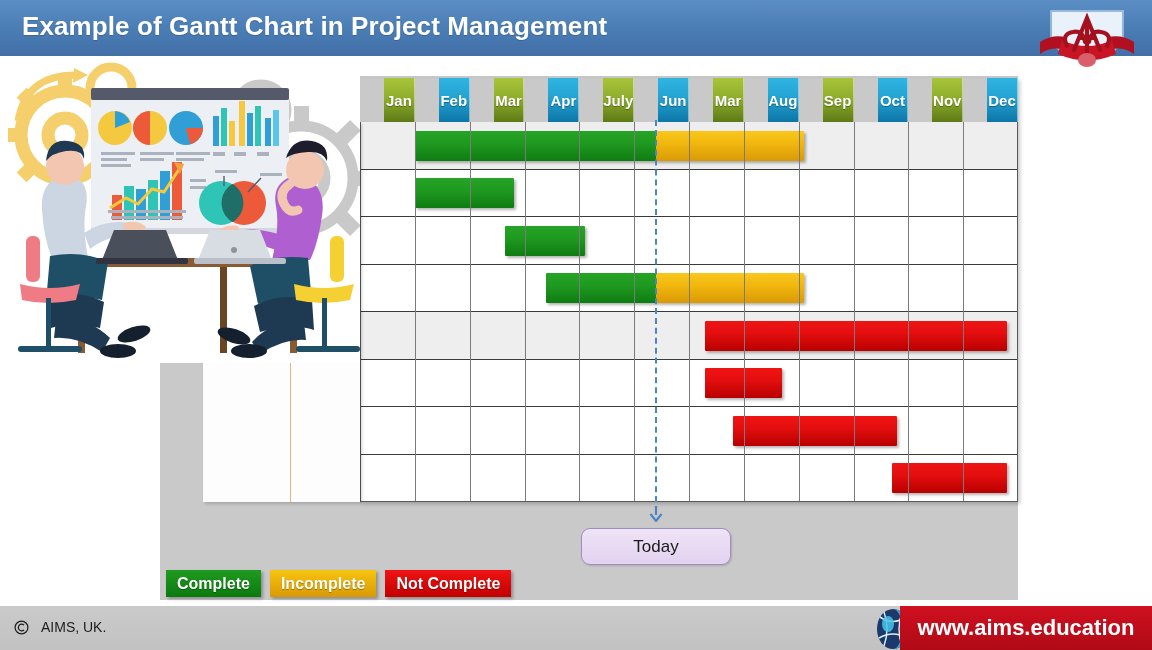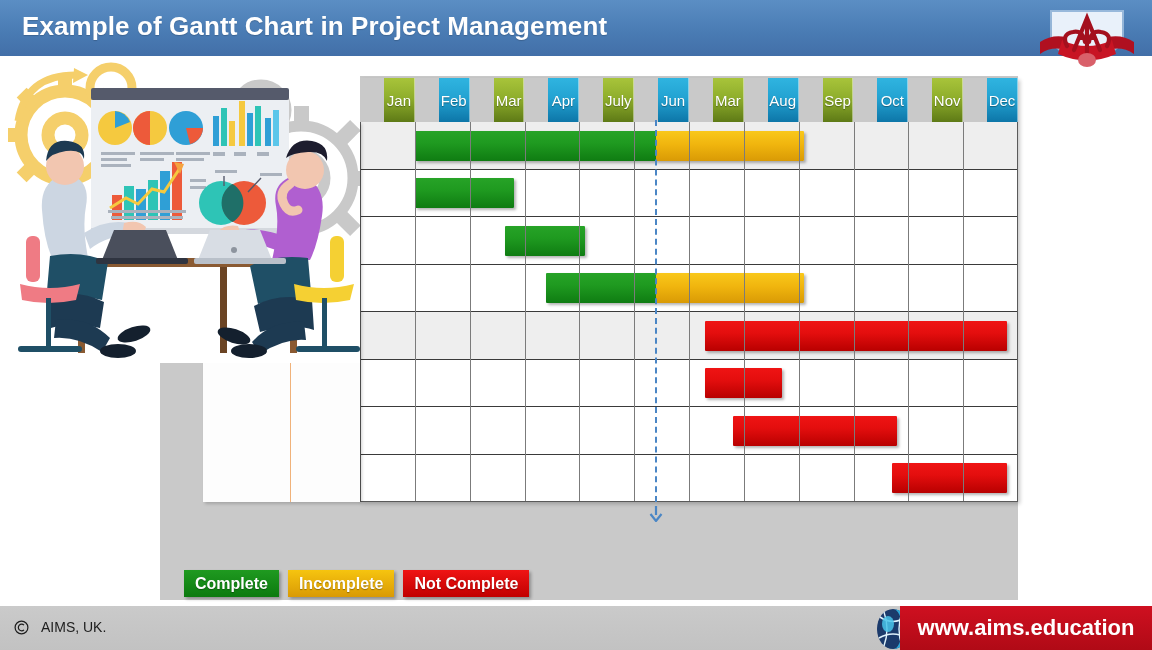--- a/index.html
+++ b/index.html
@@ -66,21 +66,21 @@
   }
 
   
   .grid{
     position:absolute;left:360px;top:78px;width:658px;height:424px;
     box-shadow:2px 2px 4px rgba(0,0,0,.22);
   }
   .monthrow{position:absolute;left:0;top:0;width:658px;height:44px;display:flex;}
   .mcell{
     width:54.83px;height:44px;display:flex;align-items:center;justify-content:center;
-    font-size:15px;font-weight:normal;color:#ffffff;
+    font-size:15px;font-weight:bold;color:#ffffff;
     text-shadow:0 1px 1px rgba(0,0,0,.35);
     box-sizing:border-box;border-right:1px solid rgba(255,255,255,.45);margin-left:24px;
   }
   .mcell.g{background:linear-gradient(180deg,#a8c43a 0%,#8fae2c 45%,#5e7a16 100%);}
   .mcell.b{background:linear-gradient(180deg,#2fb4e0 0%,#23a3d2 45%,#0d76a8 100%);}
 
   .rows{position:absolute;left:0;top:44px;width:658px;height:380px;background:#ffffff;}
   .grow{
     position:absolute;left:0;width:658px;height:47.5px;
     box-sizing:border-box;border-bottom:1.6px solid #3a3a3a;
@@ -115,21 +115,21 @@
   .todaybox{
     position:absolute;left:581px;top:528px;width:148px;height:35px;
     background:linear-gradient(180deg,#efe3f6 0%,#e3d2f0 100%);
     border:1.4px solid #9c8fc0;border-radius:9px;
     display:flex;align-items:center;justify-content:center;
     font-size:17px;color:#1a1a1a;z-index:30;
     box-shadow:1px 1px 2px rgba(0,0,0,.15);
   }
 
   
-  .legend{position:absolute;left:166px;top:570px;display:flex;gap:9px;z-index:30;margin-left:18px;}
+  .legend{position:absolute;left:166px;top:570px;display:flex;gap:9px;z-index:30;}
   .lg{
     height:27px;display:flex;align-items:center;justify-content:center;
     padding:0 11px;font-size:16px;font-weight:bold;color:#ffffff;
     text-shadow:0 1px 1px rgba(0,0,0,.35);
     box-shadow:2px 2px 3px rgba(0,0,0,.3);
   }
   .lg.green{background:linear-gradient(180deg,#1f9a20 0%,#0c7a0f 100%);}
   .lg.amber{background:linear-gradient(180deg,#f6c40f 0%,#d99a05 100%);}
   .lg.red{background:linear-gradient(180deg,#ef1414 0%,#c10000 100%);}
 
@@ -257,20 +257,21 @@
           <div class="lname">Sub-job3</div>
           <div class="ldays">x days</div>
         </div>
       </div>
   </div>
 
   <div class="todayline"></div>
   <svg class="todayarrow" viewBox="0 0 16 16">
     <path d="M8 0 L8 9 M2.5 8 L8 15 L13.5 8" fill="none" stroke="#4a86c5" stroke-width="2.2"></path>
   </svg>
+  <div class="todaybox">Today</div>
 
   <div class="legend" id="legend">
       <div class="lg green">Complete</div>
       <div class="lg amber">Incomplete</div>
       <div class="lg red">Not Complete</div>
     </div>
 
   <div class="illus">
     <svg viewBox="0 0 352 305" width="352" height="305">
       <rect x="0" y="0" width="352" height="305" fill="#ffffff"></rect>

